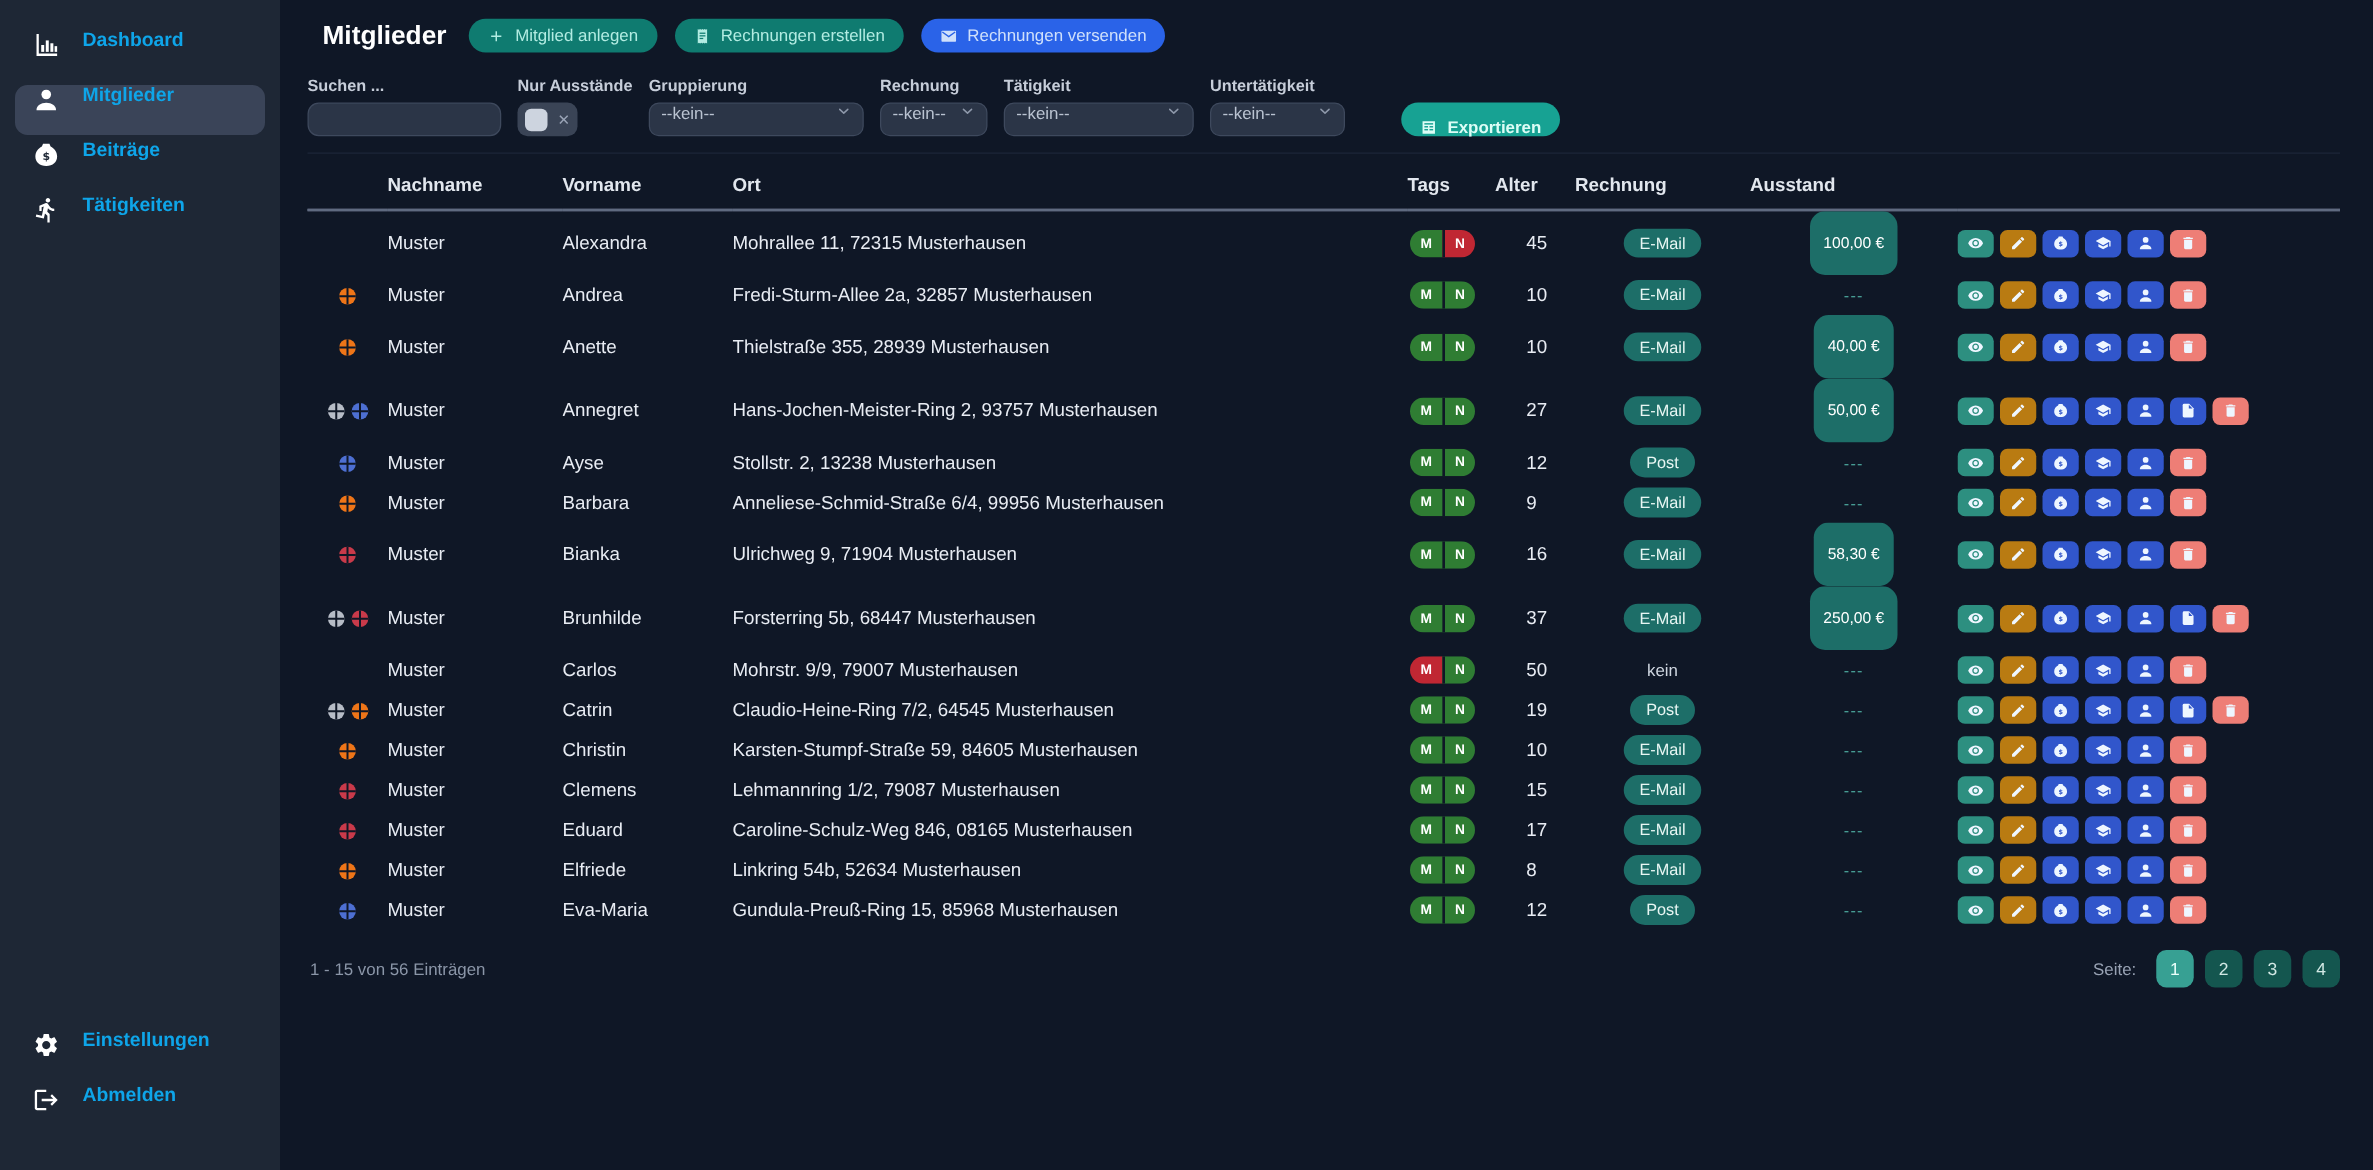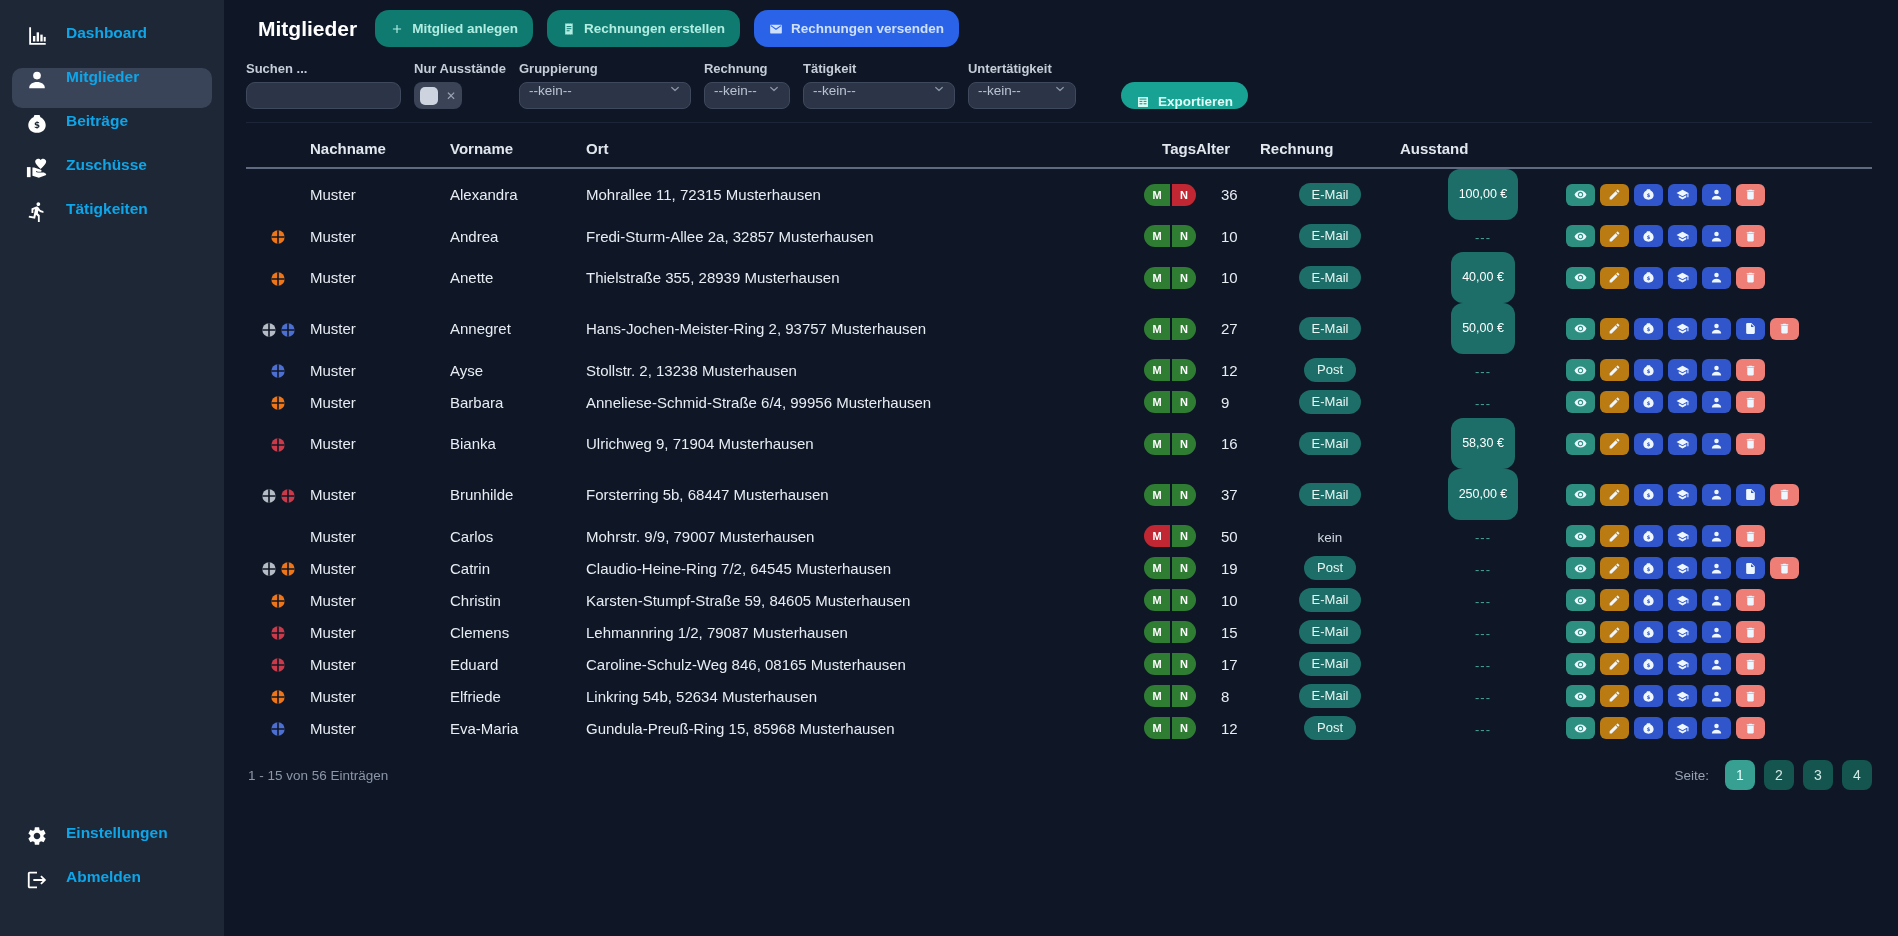--- a/index.html
+++ b/index.html
@@ -27,22 +27,22 @@
   .side-icon{width:24px;height:24px;display:flex;align-items:center;justify-content:center;flex-shrink:0}
   .side-icon svg{width:22px;height:22px;fill:#ffffff}
   .side-icon .hole{fill:var(--sidebar-bg)}
 
   
   .main{flex:1;display:flex;flex-direction:column;padding:0 26px 0 22px;min-width:0}
 
   .titlebar{display:flex;align-items:center;gap:18px;height:57px;padding-left:12px}
   .page-title{font-size:21px;font-weight:700;color:#ffffff;margin:0}
   .title-actions{display:flex;gap:14px}
-  .tbtn{display:inline-flex;align-items:center;gap:8px;height:37px;padding:0 15px;border-radius:14px;
-        border:none;font-size:13.5px;font-weight:700;cursor:pointer;font-family:inherit}
+  .tbtn{display:inline-flex;align-items:center;gap:8px;height:27px;padding:0 15px;border-radius:14px;
+        border:none;font-size:13.5px;font-weight:400;cursor:pointer;font-family:inherit}
   .tbtn-teal{background:var(--teal-btn);color:var(--teal-btn-text)}
   .tbtn-blue{background:var(--blue-btn);color:var(--blue-btn-text)}
   .bicon{display:flex}
   .bicon svg{width:14px;height:14px;fill:currentColor}
   .tbtn-teal .hole{fill:var(--teal-btn)}
   .tbtn-blue .fold{stroke:var(--blue-btn)}
 
   
   .filterbar{display:flex;gap:13px;padding:4px 0 13px;border-bottom:1px solid #1c2638}
   .fgroup{display:flex;flex-direction:column;gap:6px}
@@ -73,21 +73,21 @@
            border-bottom:2px solid #5f6a80}
   tbody td{height:32px;font-size:15px;color:#e8ecf3;padding:0;white-space:nowrap;overflow:hidden}
   .c-icons{width:64px;text-align:center}
   .c-nach{width:140px}
   .c-vor{width:136px}
   .c-ort{width:540px}
   .c-tags{width:70px}
   .c-alter{width:64px}
   .c-rech{width:140px}
   .c-aus{width:166px}
-  td.c-tags,th.c-tags{text-align:right}
+  td.c-tags,th.c-tags{text-align:left}
   td.c-tags{padding-left:2px}
   td.c-alter{padding-left:25px}
   td.c-rech,td.c-aus{text-align:center}
 
   .ball{display:inline-flex;width:16px;height:16px;margin:0 1.5px;vertical-align:middle}
   .ball svg{width:16px;height:16px}
   .ball svg circle{fill:currentColor}
   .ball svg .seam{stroke:var(--page-bg);stroke-width:2.4;fill:none}
   .ball-orange{color:var(--ball-orange)} .ball-blue{color:var(--ball-blue)}
   .ball-red{color:var(--ball-red)} .ball-gray{color:var(--ball-gray)}
@@ -150,30 +150,20 @@
           <span class="side-label">Mitglieder</span>
         </div>
         <div class="side-item">
           <span class="side-icon">
             <svg viewBox="0 0 24 24">
               <path d="M9.2 2.2h5.6l1 2.3c3.2 1.5 5.7 4.8 5.7 8.8 0 4.9-3.7 8.2-9.5 8.2s-9.5-3.3-9.5-8.2c0-4 2.5-7.3 5.7-8.8l1-2.3z"></path>
               <text class="hole" x="12" y="16.4" font-size="9.5" font-weight="bold" text-anchor="middle" font-family="DejaVu Sans, sans-serif">$</text>
             </svg>
           </span>
           <span class="side-label">Beiträge</span>
-        </div>
-        <div class="side-item">
-          <span class="side-icon">
-            <svg viewBox="0 0 24 24">
-              <path d="M1 11h4v11H1z"></path>
-              <path d="M16 3.25C16.65 2.49 17.66 2 18.7 2 20.55 2 22 3.45 22 5.3c0 2.27-2.91 4.9-6 7.7-3.09-2.81-6-5.44-6-7.7C10 3.45 11.45 2 13.3 2c1.04 0 2.05.49 2.7 1.25z"></path>
-              <path d="M20 17h-7l-2.09-.73.33-.94L13 16.18h2.82c.65 0 1.18-.53 1.18-1.18 0-.49-.31-.93-.77-1.11L8.97 11.5H7v9.02L14 22.5l8.01-3c-.01-1.1-.9-2-2.01-2z"></path>
-            </svg>
-          </span>
-          <span class="side-label">Zuschüsse</span>
         </div>
         <div class="side-item">
           <span class="side-icon">
             <svg viewBox="0 0 24 24">
               <path d="M13.49 5.48c1.1 0 2-.9 2-2s-.9-2-2-2-2 .9-2 2 .9 2 2 2zm-3.6 13.9l1-4.4 2.1 2v6h2v-7.5l-2.1-2 .6-3c1.3 1.5 3.3 2.5 5.5 2.5v-2c-1.9 0-3.5-1-4.3-2.4l-1-1.6c-.4-.6-1-1-1.7-1-.3 0-.5.1-.8.1l-5.2 2.2v4.7h2v-3.4l1.8-.7-1.6 8.1-4.9-1-.4 2 7 1.4z"></path>
             </svg>
           </span>
           <span class="side-label">Tätigkeiten</span>
         </div>
       </nav>
@@ -325,21 +315,21 @@
         <tbody id="tbody">
             <tr>
               <td class="c-icons"></td>
               <td class="c-nach">Muster</td>
               <td class="c-vor">Alexandra</td>
               <td class="c-ort">Mohrallee 11, 72315 Musterhausen</td>
               <td class="c-tags"><span class="tagpill">
                   <span class="seg green">M</span>
                   <span class="seg red">N</span>
                 </span></td>
-              <td class="c-alter">36</td>
+              <td class="c-alter">45</td>
               <td class="c-rech"><span class="pill">E-Mail</span></td>
               <td class="c-aus"><span class="pill pill-amount">100,00 €</span></td>
               <td class="c-act">
                 <div class="actions">
                   <button class="act a-view">
                     <span class="aicon">
                       <svg viewBox="0 0 24 24">
                         <path d="M12 4.5C7 4.5 2.73 7.61 1 12c1.73 4.39 6 7.5 11 7.5s9.27-3.11 11-7.5c-1.73-4.39-6-7.5-11-7.5zM12 17c-2.76 0-5-2.24-5-5s2.24-5 5-5 5 2.24 5 5-2.24 5-5 5zm0-8c-1.66 0-3 1.34-3 3s1.34 3 3 3 3-1.34 3-3-1.34-3-3-3z"></path>
                       </svg>
                     </span>

